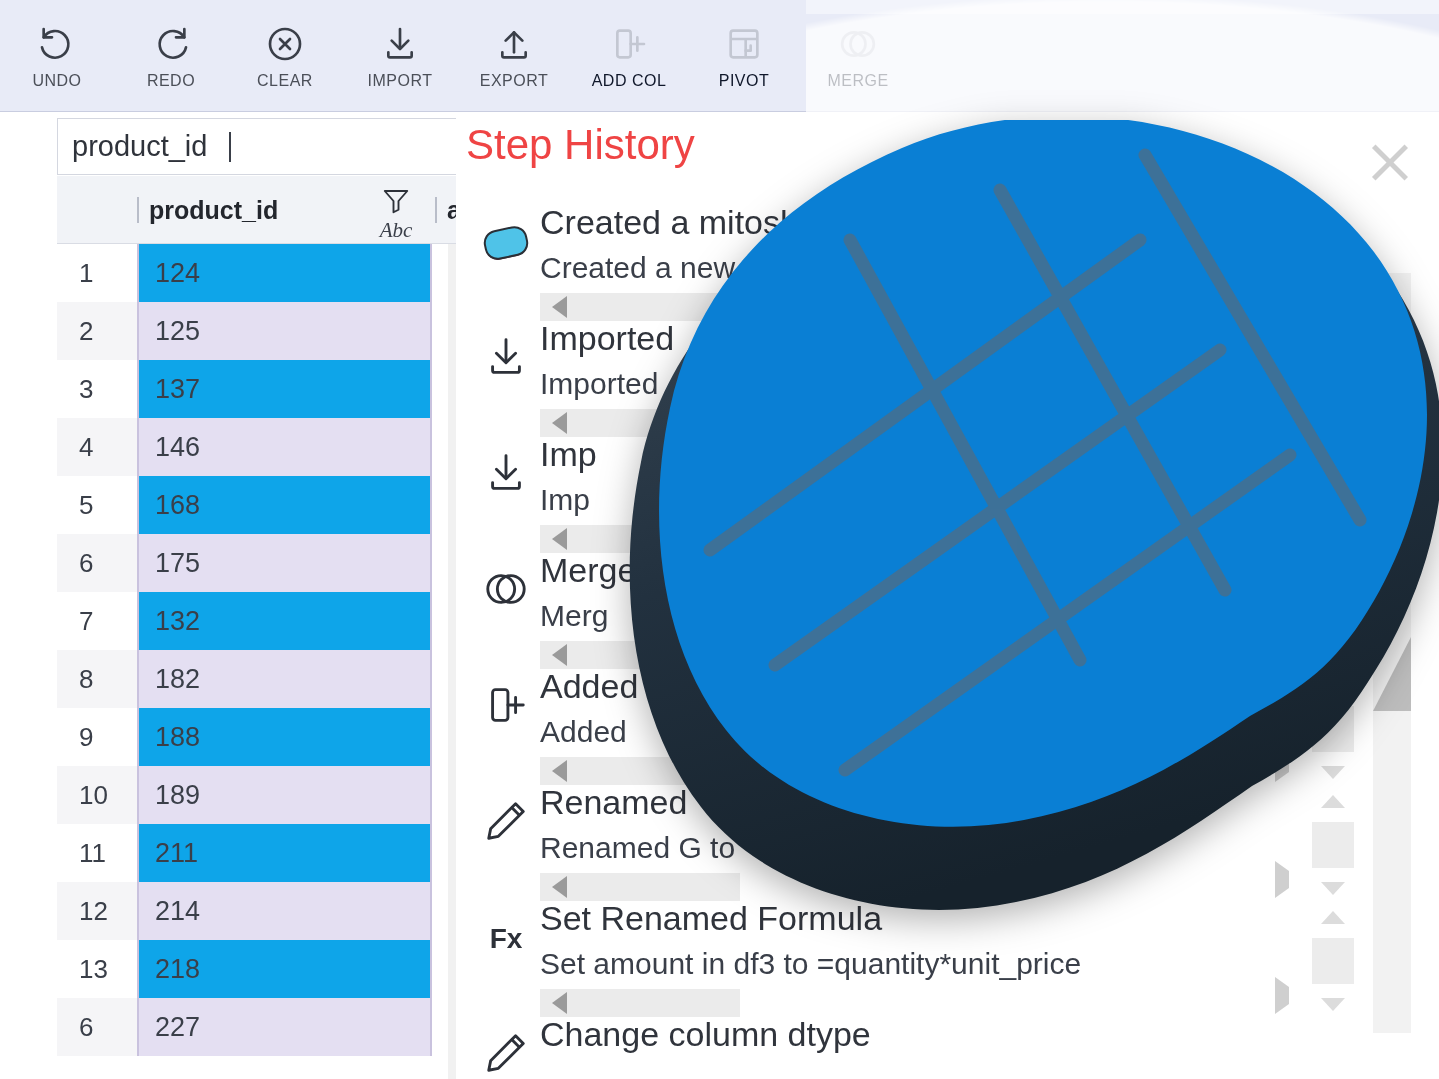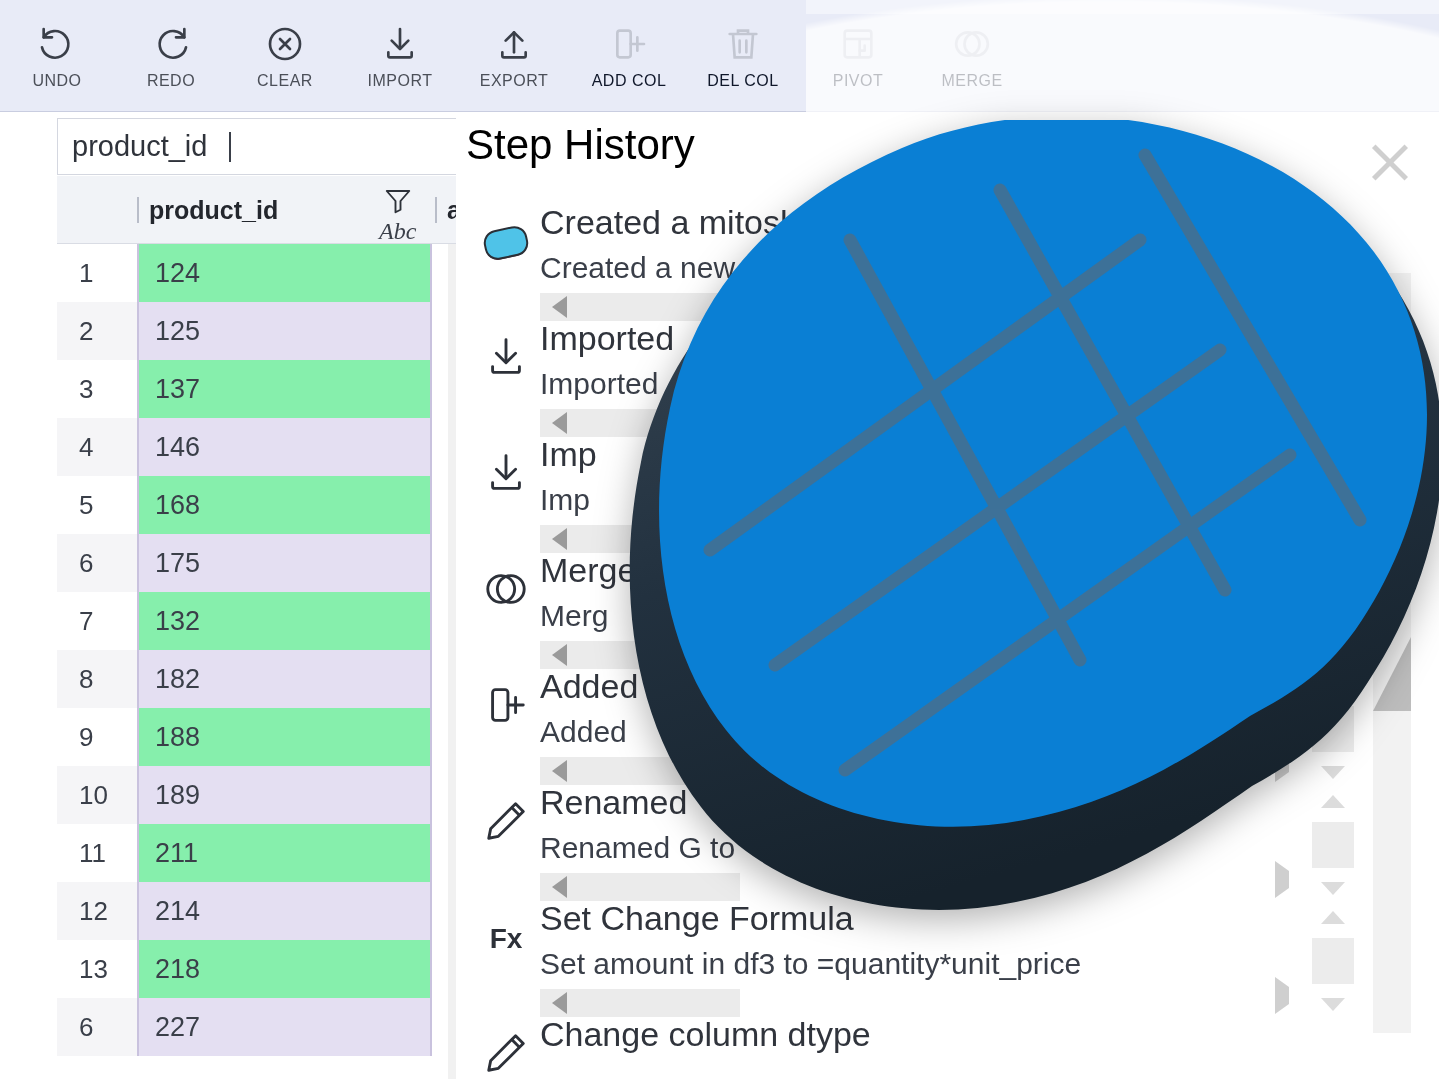--- a/index.html
+++ b/index.html
@@ -99,21 +99,21 @@
     font-size: 25px; font-weight: bold; color: #23262d;
     font-family: "Liberation Sans", sans-serif;
     white-space: nowrap; overflow: hidden;
   }
   .dtype {
     position: absolute; top: 10px; left: 322px;
     display: flex; flex-direction: column; align-items: center;
     cursor: pointer;
   }
   .dtype .abc {
-    font-size: 24px; font-style: italic; color: #3a3f49;
+    font-size: 21px; font-style: italic; color: #3a3f49;
     font-family: "Liberation Serif", serif;
     margin-top: -2px;
   }
 
   .grid-body { position: absolute; left: 14px; top: 131px; width: 441px; height: 835px; overflow: hidden; }
   .row { display: flex; height: 58px; align-items: center; box-sizing: border-box; }
   .row .idx {
     width: 80px; flex: none; height: 58px;
     display: flex; align-items: center; padding-left: 22px;
     box-sizing: border-box;
@@ -125,21 +125,21 @@
     display: flex; align-items: center; padding-left: 16px;
     box-sizing: border-box;
     font-size: 27px; color: #3a3f49;
     font-family: "Liberation Sans", sans-serif;
     border-left: 2px solid #c9c2de;
     border-right: 2px solid #c9c2de;
   }
   .row.even .idx { background: #f5f5f7; }
   .row.odd  .idx { background: #ffffff; }
   .row.even .cell { background: #e4dff2; }
-  .row.odd  .cell { background: #86efac; }
+  .row.odd  .cell { background: #0ea5e9; }
 
   .vscroll {
     position: absolute; right: 0; top: 131px;
     width: 50px; height: 835px;
     background: #f1f1f1;
     border-left: 1px solid #ffffff;
   }
   .vscroll .arr { width: 50px; height: 40px; display: flex; align-items: center; justify-content: center; cursor: pointer; }
   .vscroll .arr.top { position: absolute; top: 2px; }
   .vscroll .arr.bot { position: absolute; bottom: 2px; }
@@ -154,21 +154,21 @@
 
   
   .panel {
     position: absolute; left: 456px; top: 113px;
     width: 983px; height: 966px;
     background: #ffffff;
     box-sizing: border-box;
   }
   .panel-title {
     position: absolute; left: 10px; top: 8px;
-    font-size: 42px; color: #000000;
+    font-size: 42px; color: #ef4444;
     font-family: "Liberation Sans", sans-serif;
   }
   .close-x {
     position: absolute; right: 22px; top: 22px;
     width: 54px; height: 54px; cursor: pointer;
   }
   .close-x::before, .close-x::after {
     content: ""; position: absolute; left: 4px; top: 25px;
     width: 46px; height: 5px; background: #cfcfcf;
   }
@@ -318,31 +318,20 @@
     <div class="tb-group">
       <div class="tb-btn disabled">
         <span class="ic">
           <svg width="40" height="40" viewBox="0 0 24 24">
               <rect x="5" y="4" width="8" height="16" rx="1.5"></rect>
               <path d="M17 8v8M13 12h8" stroke-linecap="round"></path>
             </svg>
         </span>
         <span class="lb">ADD COL</span>
       </div>
-      <div class="tb-btn disabled">
-        <span class="ic">
-          <svg width="40" height="40" viewBox="0 0 24 24">
-              <path d="M4 6h16" stroke-linecap="round"></path>
-              <path d="M9 6V4h6v2"></path>
-              <path d="M6 6l1 14h10l1-14"></path>
-              <path d="M10 10v7M14 10v7" stroke-linecap="round"></path>
-            </svg>
-        </span>
-        <span class="lb">DEL COL</span>
-      </div>
     </div>
 
     <div class="tb-sep"></div>
 
     <div class="tb-group">
       <div class="tb-btn disabled">
         <span class="ic">
           <svg width="40" height="40" viewBox="0 0 24 24">
               <rect x="4" y="4" width="16" height="16" rx="1.5"></rect>
               <path d="M4 9h16M13 9v11"></path>
@@ -586,21 +575,21 @@
           <div class="s-spin">
             <span class="sp-up"></span>
             <span class="sp-box"></span>
             <span class="sp-dn"></span>
           </div>
         </div>
         <div class="step">
           <span class="s-icon">
             <span class="fx">Fx</span>
           </span>
-          <div class="s-title">Set Change Formula</div>
+          <div class="s-title">Set Renamed Formula</div>
           <div class="s-sub">Set amount in df3 to =quantity*unit_price</div>
           <div class="s-nav">
             <span class="tri-left"></span>
           </div>
           <div class="s-right"><span class="tri-right-s"></span></div>
           <div class="s-spin">
             <span class="sp-up"></span>
             <span class="sp-box"></span>
             <span class="sp-dn"></span>
           </div>

